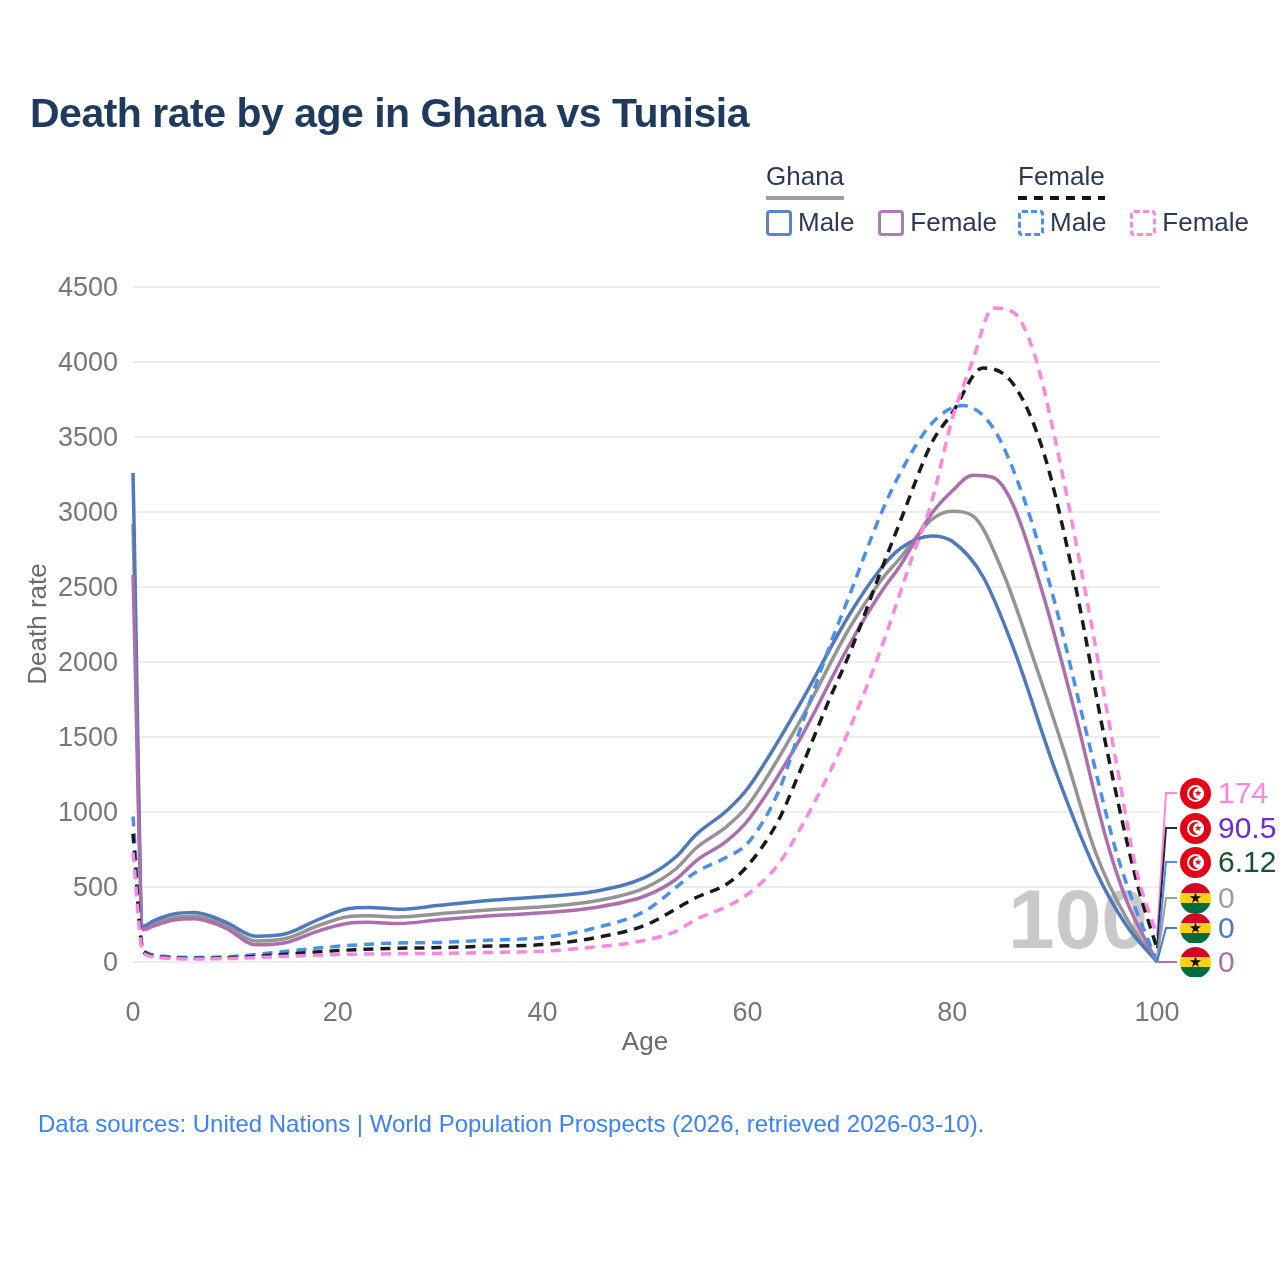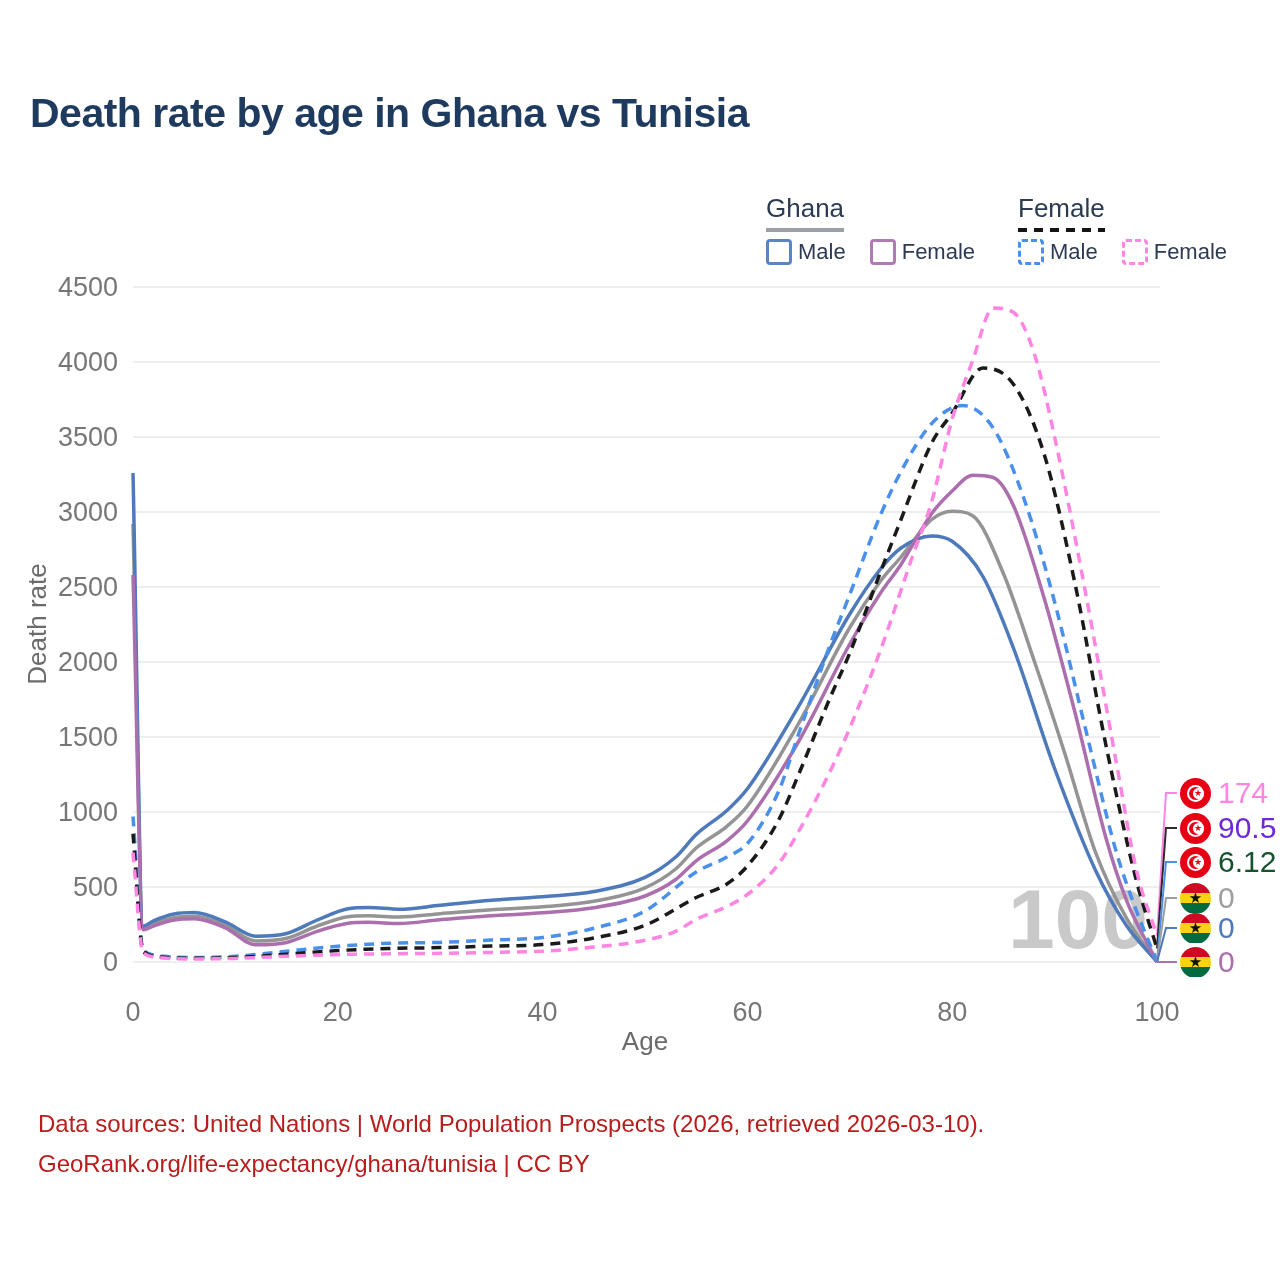--- a/index.html
+++ b/index.html
@@ -9,52 +9,52 @@
     text-decoration:underline;
   }
   .page-title{
     position:absolute;left:30px;top:90px;margin:0;
     font-size:41px;font-weight:bold;color:#1e3a5f;letter-spacing:-0.5px;
   }
   
   .legend-group{position:absolute;top:161px;}
   .legend-group.ghana{left:766px;}
   .legend-group.tunisia{left:1018px;}
-  .legend-country{display:inline-block;margin-top:32px;}
+  .legend-country{display:inline-block;}
   .legend-country .cname{font-size:26px;color:#2c3a52;}
   .u-bar{height:4px;margin-top:4px;}
   .u-solid{background:#9aa0a6;}
   .u-dashed{background:repeating-linear-gradient(90deg,#141414 0 9px,transparent 9px 16px);}
   .legend-items{display:flex;align-items:center;margin-top:7px;gap:4px;}
   .legend-item{display:flex;align-items:center;margin-right:20px;cursor:pointer;}
   .swatch{width:20px;height:20px;border-radius:4px;margin-right:6px;flex:none;background:#fff;}
   .sw-gm{border:3px solid #5b84c4;}
   .sw-gf{border:3px solid #b07ab5;}
   .sw-tm{border:3px dashed #4a90ea;}
   .sw-tf{border:3px dashed #ff85e2;}
-  .legend-item .ilabel{font-size:22px;color:#2c3a52;}
+  .legend-item .ilabel{font-size:26px;color:#2c3a52;}
   
   .plot-svg{position:absolute;left:0;top:0;}
   
   .end-label{position:absolute;display:flex;align-items:center;gap:7px;height:34px;}
   .end-label .val{font-size:30px;line-height:1;}
   .flag{width:31px;height:31px;border-radius:50%;overflow:hidden;position:relative;flex:none;}
   .flag .str{width:100%;height:33.34%;}
   .flag.ghana .s1{background:#cf0921;}
   .flag.ghana .s2{background:#fcd116;}
   .flag.ghana .s3{background:#006b3f;}
   .flag.ghana .gstar{position:absolute;left:50%;top:50%;transform:translate(-50%,-55%);
     color:#111;font-size:15px;line-height:1;}
   .flag.tunisia{background:#e70013;}
   .flag.tunisia .disc{position:absolute;left:7px;top:7px;width:17px;height:17px;border-radius:50%;background:#fff;}
   .flag.tunisia .c1{position:absolute;left:2px;top:2px;width:13px;height:13px;border-radius:50%;background:#e70013;}
   .flag.tunisia .c2{position:absolute;left:5.5px;top:3px;width:11px;height:11px;border-radius:50%;background:#fff;}
   .flag.tunisia .tstar{position:absolute;left:7px;top:4.2px;color:#e70013;font-size:9px;line-height:1;}
   
-  .footer{position:absolute;left:38px;top:1104px;font-size:24px;color:#b91c1c;line-height:1.68;}
+  .footer{position:absolute;left:38px;top:1104px;font-size:24px;color:#3b82f6;line-height:1.68;}
 </style>
 </head>
 <body>
 
 <div class="stage">
 
   <h1 class="page-title">Death rate by age in Ghana vs Tunisia</h1>
 
   <div class="legend-group ghana">
     <div class="legend-country">
@@ -190,16 +190,15 @@
           <div class="str s2"></div>
           <div class="str s3"></div>
           <span class="gstar">★</span>
         </div>
         <span class="val" style="color: rgb(172, 111, 173);">0</span>
       </div>
     </div>
 
   <div class="footer">
     <div>Data sources: United Nations | World Population Prospects (2026, retrieved 2026-03-10).</div>
-    <div>GeoRank.org/life-expectancy/ghana/tunisia | CC BY</div>
   </div>
 
 </div>
 
 </body></html>

